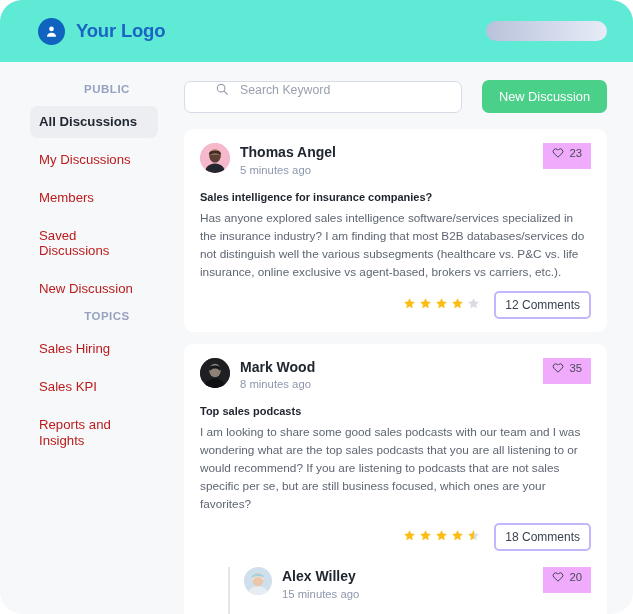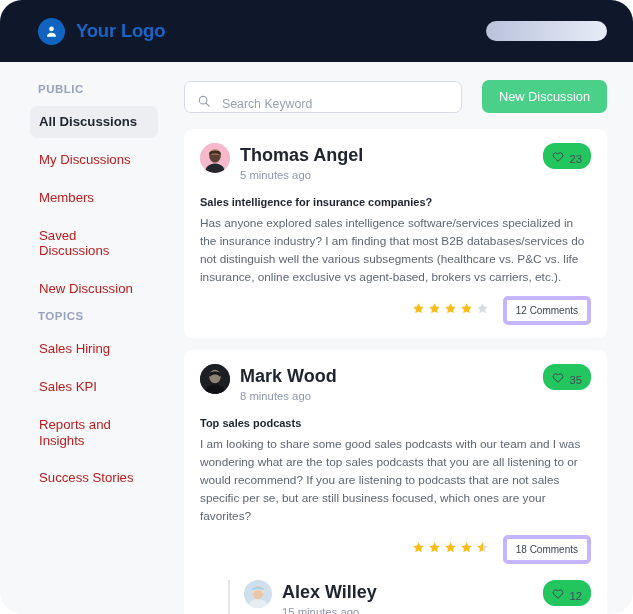--- a/index.html
+++ b/index.html
@@ -17,21 +17,21 @@
     width: 633px;
     height: 614px;
     border-radius: 22px;
     overflow: hidden;
     background: #f7f8fa;
   }
 
   
   .header {
     height: 62px;
-    background: #0f172a;
+    background: #5eead4;
     display: flex;
     align-items: center;
     padding: 0 26px 0 38px;
     box-sizing: border-box;
   }
   .brand {
     display: flex;
     align-items: center;
     gap: 11px;
   }
@@ -71,20 +71,21 @@
     padding: 16px 0 0 0;
     box-sizing: border-box;
   }
   .nav-section-title {
     font-size: 11.5px;
     font-weight: bold;
     color: #97a2c0;
     letter-spacing: 0.5px;
     padding: 0 0 0 38px;
     margin: 5px 0 11px 0;
+    text-align: center;
   }
   .nav-section-title.topics { }
   .nav-item {
     font-size: 13.2px;
     color: #b91c1c;
     margin: 0 18px 0 30px;
     padding: 8px 9px;
     border-radius: 7px;
     cursor: pointer;
     line-height: 1.2;
@@ -110,22 +111,22 @@
     gap: 20px;
     margin-bottom: 16px;
   }
   .search-box {
     flex: 1;
     height: 32px;
     background: #ffffff;
     border: 1px solid #d7dbe6;
     border-radius: 7px;
     display: flex;
-    align-items: flex-end;
-    padding: 0 12px;
+    align-items: flex-start;
+    padding: 0 30px;
     gap: 9px;
     box-sizing: border-box;
   }
   .search-input {
     border: none;
     outline: none;
     flex: 1;
     font-size: 12.3px;
     color: #444b58;
     font-family: "Liberation Sans", sans-serif;
@@ -163,36 +164,36 @@
     width: 30px;
     height: 30px;
     border-radius: 50%;
     flex: 0 0 30px;
     overflow: hidden;
     position: relative;
   }
   .avatar svg { display: block; width: 100%; height: 100%; }
   .author-block { flex: 1; padding-top: 0px; }
   .author-name {
-    font-size: 18px;
+    font-size: 14px;
     font-weight: bold;
     color: #20262f;
     line-height: 1.35;
   }
   .post-time {
     font-size: 11.3px;
     color: #8f97ae;
     line-height: 1.5;
   }
   .like-badge {
     display: flex;
-    align-items: flex-end;
+    align-items: flex-start;
     gap: 5px;
-    background: #22c55e;
-    border-radius: 12px;
+    background: #f0abfc;
+    border-radius: 0;
     padding: 4px 9px;
     font-size: 11.3px;
     color: #464c58;
     height: 18px;
     box-sizing: content-box;
     cursor: pointer;
   }
 
   .post-title {
     font-size: 11px;
@@ -208,24 +209,24 @@
 
   .post-footer {
     display: flex;
     align-items: center;
     justify-content: flex-end;
     gap: 14px;
     margin-top: 9px;
   }
   .stars { display: flex; gap: 3px; align-items: center; }
   .comments-btn {
-    border: 4px solid #c4b5fd;
+    border: 2px solid #c4b5fd;
     border-radius: 5px;
     background: #ffffff;
-    font-size: 10px;
+    font-size: 12px;
     color: #3b4插250;
     color: #3b4250;
     padding: 5px 9px;
     cursor: pointer;
     font-family: "Liberation Sans", sans-serif;
   }
 
   
   .reply {
     margin: 16px 0 0 28px;
@@ -266,21 +267,20 @@
       <div class="nav-item active">All Discussions</div>
       <div class="nav-item">My Discussions</div>
       <div class="nav-item">Members</div>
       <div class="nav-item">Saved Discussions</div>
       <div class="nav-item">New Discussion</div>
 
       <div class="nav-section-title topics">TOPICS</div>
       <div class="nav-item">Sales Hiring</div>
       <div class="nav-item">Sales KPI</div>
       <div class="nav-item">Reports and Insights</div>
-      <div class="nav-item">Success Stories</div>
     </div>
 
     <div class="main">
 
       <div class="toolbar">
         <div class="search-box">
           <span>
             <svg viewBox="0 0 24 24" width="14" height="14" fill="none" stroke="#9aa1ae" stroke-width="2">
               <circle cx="10.5" cy="10.5" r="6.5"></circle>
               <line x1="15.5" y1="15.5" x2="21" y2="21" stroke-linecap="round"></line>
@@ -405,21 +405,21 @@
             <div class="author-block">
               <div class="author-name">Alex Willey</div>
               <div class="post-time">15 minutes ago</div>
             </div>
             <div class="like-badge">
               <span>
                 <svg viewBox="0 0 24 24" width="12" height="12" fill="none" stroke="#3f4652" stroke-width="2">
                   <path d="M12 20.5 3.8 12.3a5 5 0 0 1 7.1-7.1l1.1 1.1 1.1-1.1a5 5 0 0 1 7.1 7.1z"></path>
                 </svg>
               </span>
-              <span>12</span>
+              <span>20</span>
             </div>
           </div>
 
           <div class="reply-intro">Here are mine:</div>
 
         </div>
       </div>
 
     </div>
   </div>

